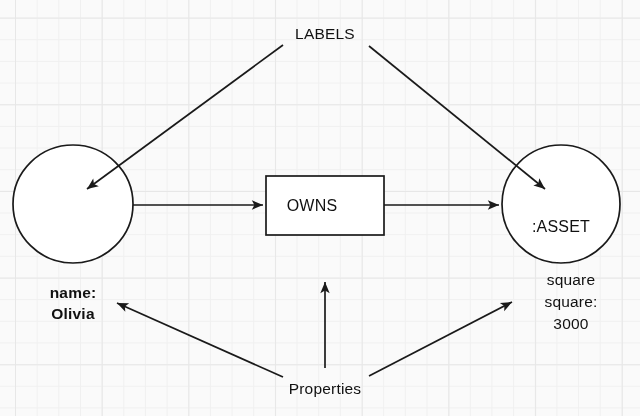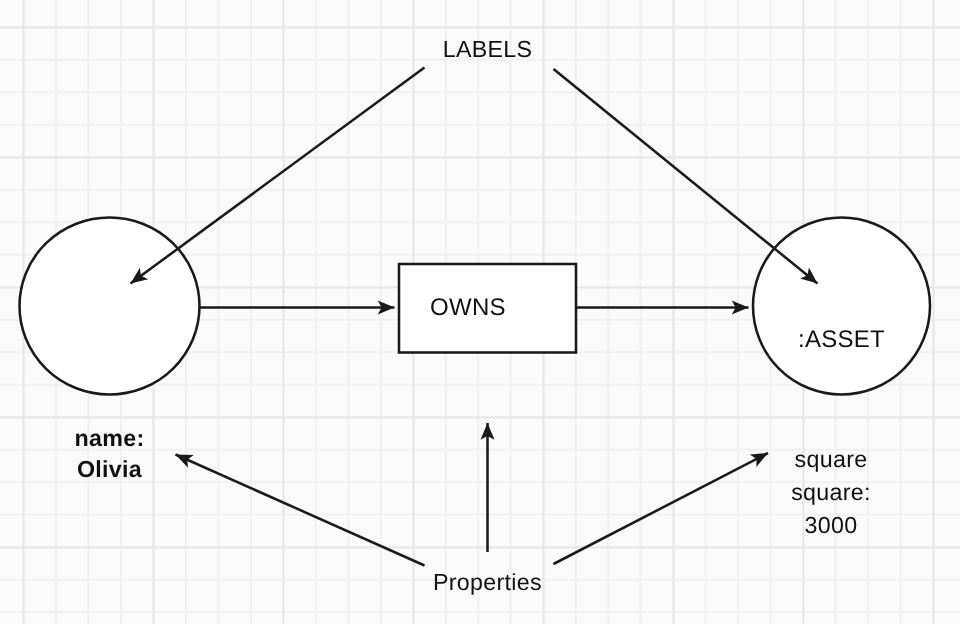--- a/index.html
+++ b/index.html
@@ -72,19 +72,19 @@
 
   <div class="txt node-label" style="left:561px; top:193px;margin-top:23px;">:ASSET</div>
   <div class="txt node-label" style="left:312px; top:195px;text-align:right;">OWNS</div>
 
 
   <div class="txt" style="left:73px; top:282px;font-weight:bold;">
     <div>name:</div>
     <div>Olivia</div>
   </div>
 
-  <div class="txt asset-props" style="left:554px; top:269px;margin-top:27px;">
+  <div class="txt asset-props" style="left:571px; top:269px;">
     <div>square</div>
     <div>square:</div>
     <div>3000</div>
   </div>
 
 </div>
 
 </body></html>

